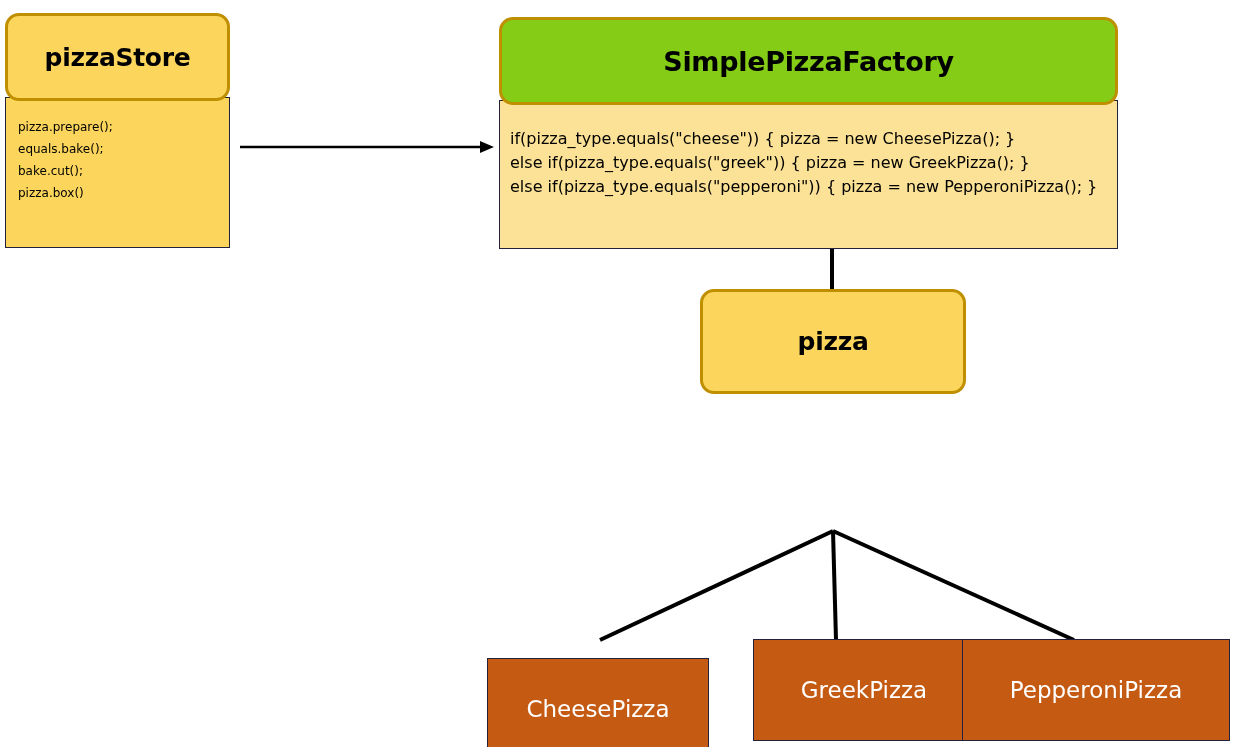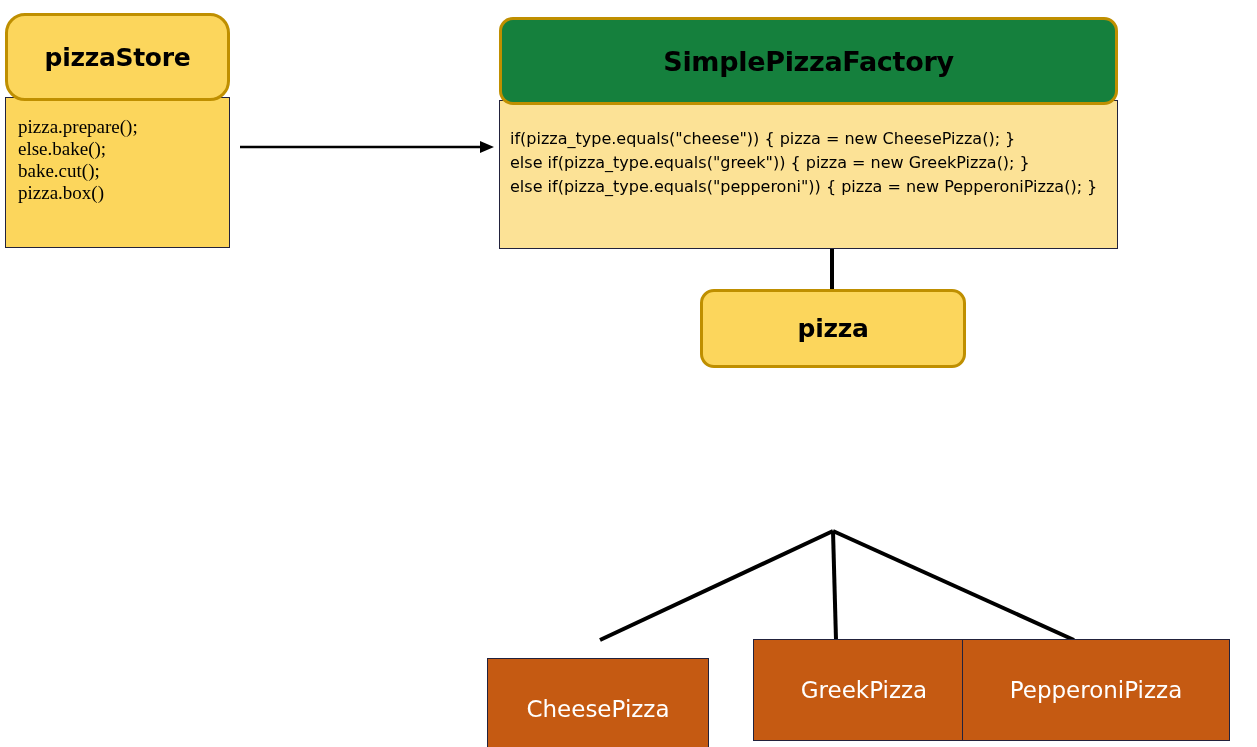--- a/index.html
+++ b/index.html
@@ -80,47 +80,45 @@
   
   #pizzastore-box {
     left: 5px;
     top: 13px;
     width: 225px;
     height: 235px;
   }
   #pizzastore-box .class-header {
     height: 88px;
     background: #fcd65c;
-    border-radius: 20px;
   }
   #pizzastore-box .class-header-title {
     font-size: 25px;
   }
   #pizzastore-box .class-body {
     top: 84px;
     height: 151px;
     background: #fcd65c;
     padding: 18px 0 0 12px;
   }
   #pizzastore-box .body-lines {
-    font-size: 19px;
+    font-size: 12px;
     line-height: 22px;
-    font-family: Liberation Serif, serif;
   }
 
   
   #factory-box {
     left: 499px;
     top: 17px;
     width: 619px;
     height: 232px;
   }
   #factory-box .class-header {
     height: 88px;
-    background: #15803d;
+    background: #84cc16;
   }
   #factory-box .class-header-title {
     font-size: 27px;
   }
   #factory-box .class-body {
     top: 83px;
     height: 149px;
     background: #fce296;
     padding: 26px 0 0 10px;
   }
@@ -130,21 +128,21 @@
   }
 
   
   #pizza-box {
     left: 700px;
     top: 289px;
     width: 266px;
     height: 241px;
   }
   #pizza-box .class-header {
-    height: 79px;
+    height: 105px;
     background: #fcd65c;
   }
   #pizza-box .class-header-title {
     font-size: 25px;
   }
   #pizza-box .class-body {
     top: 80px;
     height: 161px;
     background: #fcd65c;
     padding: 14px 0 0 10px;
@@ -224,21 +222,21 @@
       <line x1="833" y1="531" x2="836" y2="640" stroke="#000000" stroke-width="4"></line>
       <line x1="833" y1="531" x2="1074" y2="640" stroke="#000000" stroke-width="4"></line>
     </g>
   </svg>
 
 
   <div id="pizzastore-box" class="class-box">
     <div class="class-body">
       <div class="body-lines">
         <span class="line">pizza.prepare();</span>
-        <span class="line">else.bake();</span>
+        <span class="line">equals.bake();</span>
         <span class="line">bake.cut();</span>
         <span class="line">pizza.box()</span>
       </div>
     </div>
     <div class="class-header">
       <div class="class-header-title">pizzaStore</div>
     </div>
   </div>
 
   <div id="factory-box" class="class-box">

